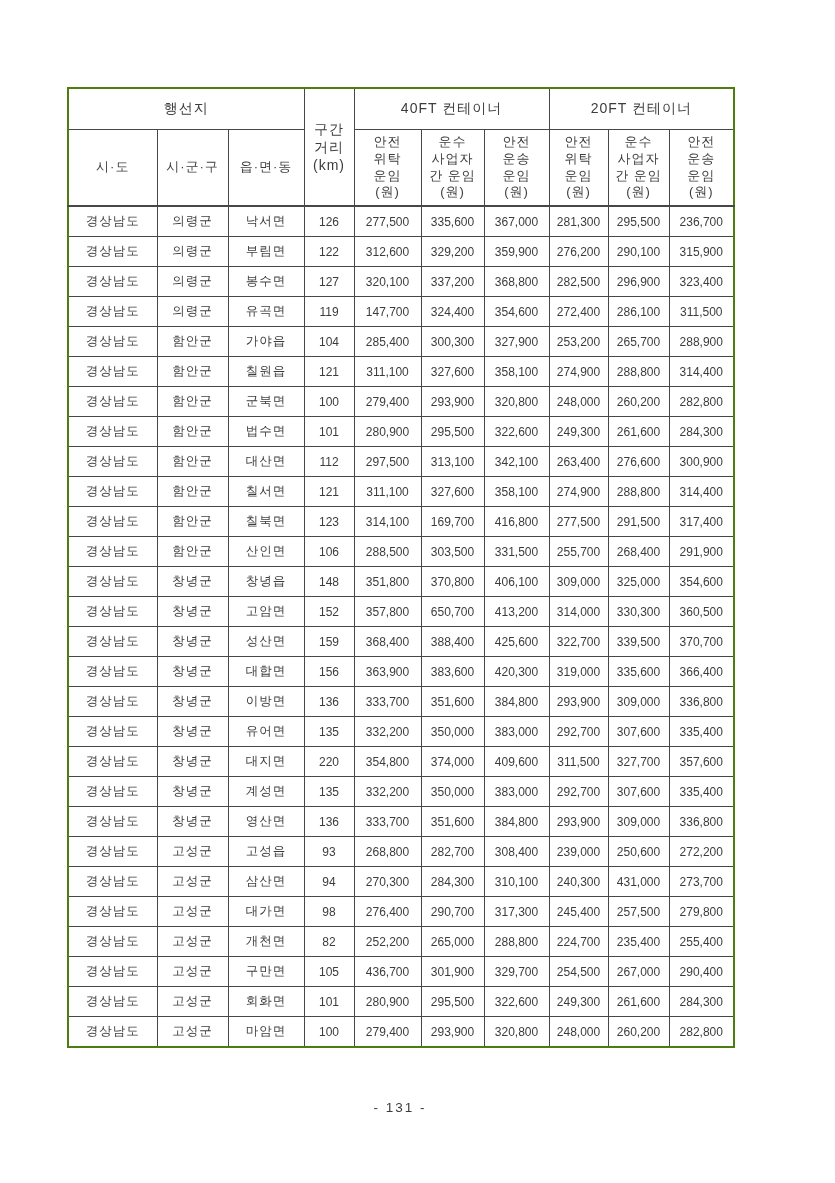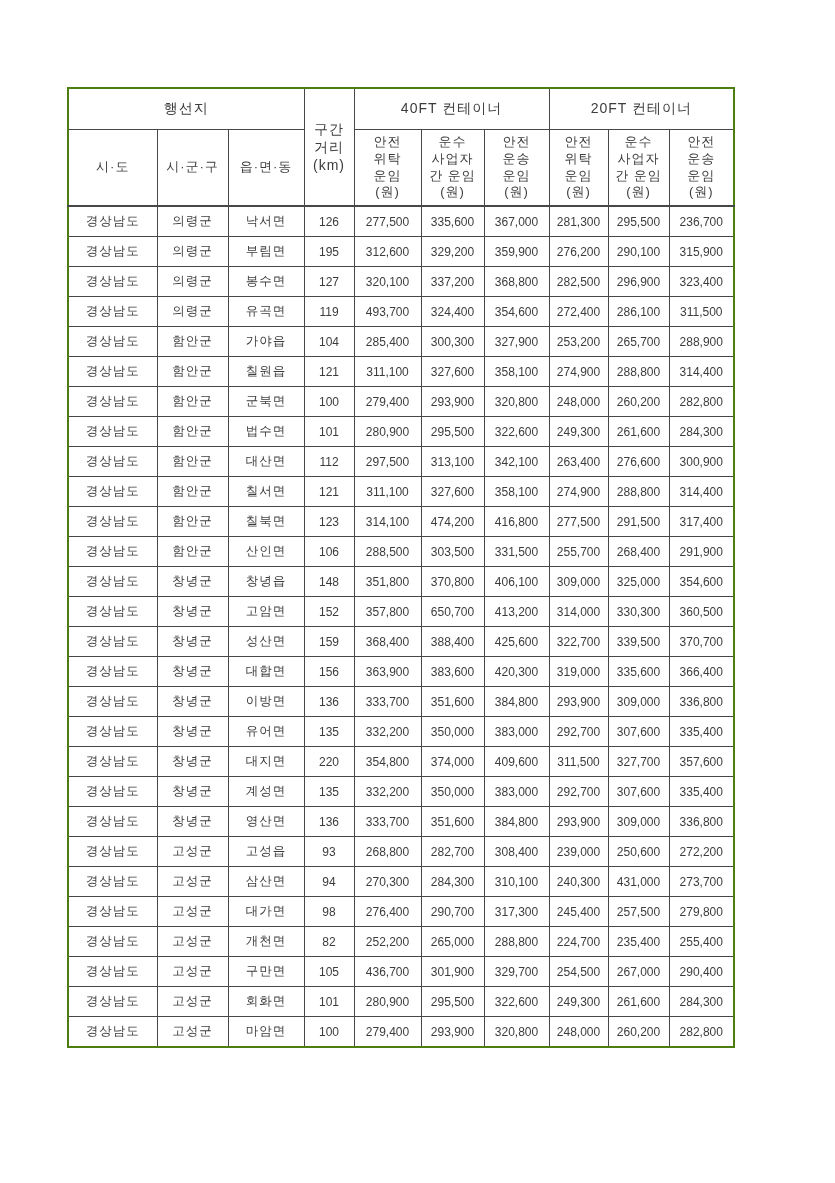--- a/index.html
+++ b/index.html
@@ -146,21 +146,21 @@
           <td>335,600</td>
           <td>367,000</td>
           <td>281,300</td>
           <td>295,500</td>
           <td>236,700</td>
         </tr>
         <tr>
           <td class="txt">경상남도</td>
           <td class="txt">의령군</td>
           <td class="txt">부림면</td>
-          <td>195</td>
+          <td>122</td>
           <td>312,600</td>
           <td>329,200</td>
           <td>359,900</td>
           <td>276,200</td>
           <td>290,100</td>
           <td>315,900</td>
         </tr>
         <tr>
           <td class="txt">경상남도</td>
           <td class="txt">의령군</td>
@@ -171,21 +171,21 @@
           <td>368,800</td>
           <td>282,500</td>
           <td>296,900</td>
           <td>323,400</td>
         </tr>
         <tr>
           <td class="txt">경상남도</td>
           <td class="txt">의령군</td>
           <td class="txt">유곡면</td>
           <td>119</td>
-          <td>493,700</td>
+          <td>147,700</td>
           <td>324,400</td>
           <td>354,600</td>
           <td>272,400</td>
           <td>286,100</td>
           <td>311,500</td>
         </tr>
         <tr>
           <td class="txt">경상남도</td>
           <td class="txt">함안군</td>
           <td class="txt">가야읍</td>
@@ -256,21 +256,21 @@
           <td>274,900</td>
           <td>288,800</td>
           <td>314,400</td>
         </tr>
         <tr>
           <td class="txt">경상남도</td>
           <td class="txt">함안군</td>
           <td class="txt">칠북면</td>
           <td>123</td>
           <td>314,100</td>
-          <td>474,200</td>
+          <td>169,700</td>
           <td>416,800</td>
           <td>277,500</td>
           <td>291,500</td>
           <td>317,400</td>
         </tr>
         <tr>
           <td class="txt">경상남도</td>
           <td class="txt">함안군</td>
           <td class="txt">산인면</td>
           <td>106</td>
@@ -469,14 +469,15 @@
           <td>279,400</td>
           <td>293,900</td>
           <td>320,800</td>
           <td>248,000</td>
           <td>260,200</td>
           <td>282,800</td>
         </tr>
       </tbody>
   </table>
 
+  <div class="footer">- 131 -</div>
 
 </div>
 
 </body></html>

